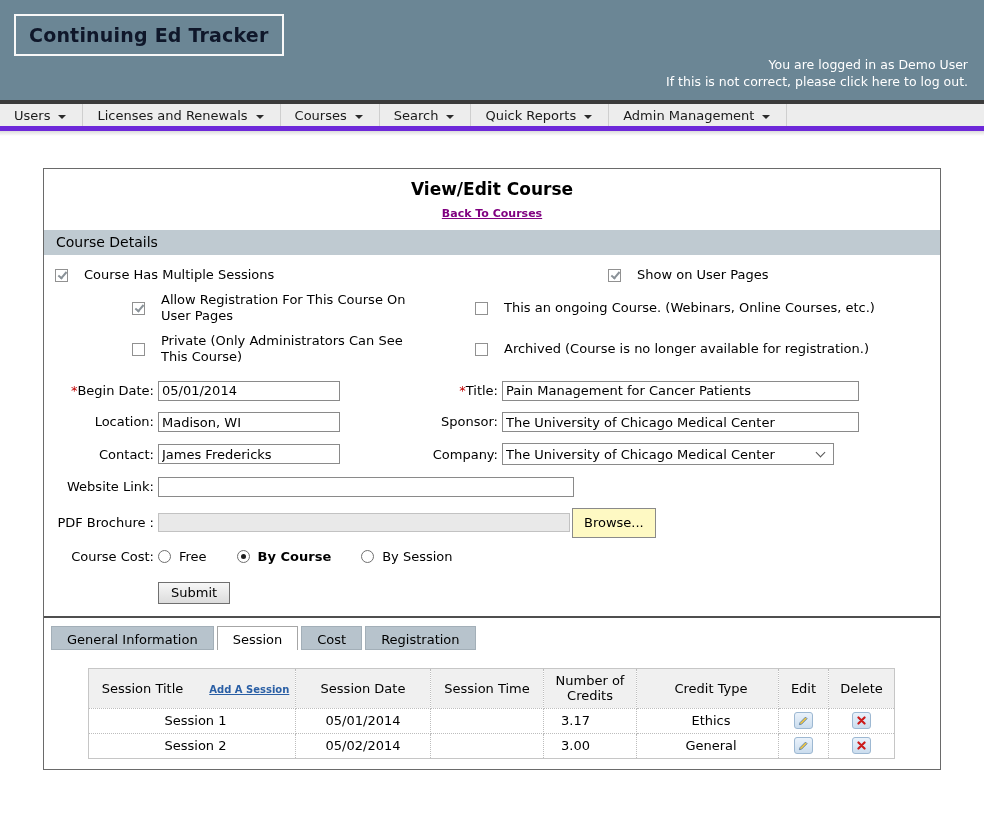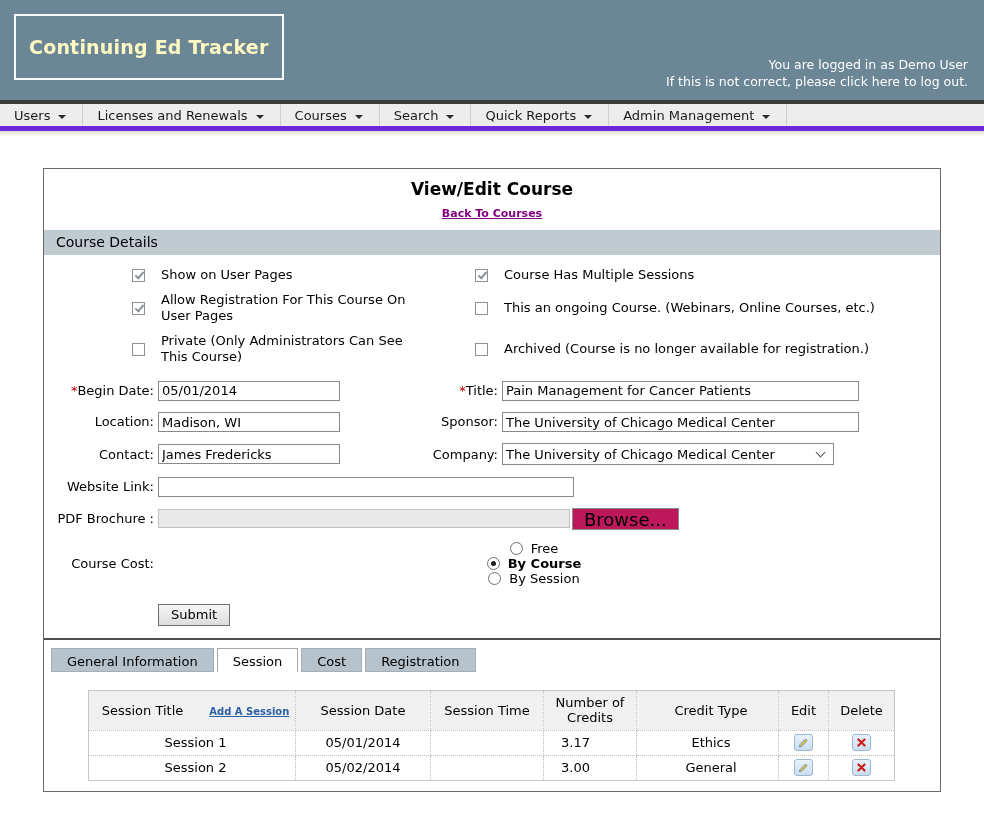--- a/index.html
+++ b/index.html
@@ -10,22 +10,22 @@
     font-family: "DejaVu Sans", "Liberation Sans", sans-serif;
     color: #000;
     overflow: hidden;
   }
   a { cursor: pointer; }
 
   
   .site-header { position: relative; height: 100px; background: #6B8695; }
   .logo-box {
     position: absolute; left: 14px; top: 14px;
-    border: 2px solid #F8F8F8; padding: 20px 13px;
-    color: #fef9c3; font-size: 19px; font-weight: bold; letter-spacing: .2px;
+    border: 2px solid #F8F8F8; padding: 8px 13px;
+    color: #0f172a; font-size: 19px; font-weight: bold; letter-spacing: .2px;
   }
   .top-links { position: absolute; right: 16px; top: 14px; color: #fff; font-size: 13.5px; }
   .top-links a { color: #fff; text-decoration: none; }
   .top-links .sep { margin: 0 5px; }
   .login-info {
     position: absolute; right: 16px; top: 56px;
     text-align: right; color: #fff; font-size: 12.5px; line-height: 17px;
   }
   .login-info a { color: #fff; text-decoration: none; }
 
@@ -103,23 +103,23 @@
     background: #fff; font-size: 13px; font-family: inherit; padding: 0 22px 0 3px;
   }
   .select-wrap::after {
     content: ""; position: absolute; right: 10px; top: 6px; width: 6px; height: 6px;
     border-right: 1.5px solid #555; border-bottom: 1.5px solid #555;
     transform: rotate(45deg); pointer-events: none;
   }
   .file-ctrl { display: flex; align-items: center; }
   .file-track { width: 412px; height: 19px; background: #E9E9E9; border: 1px solid #C2C2C2; }
   .browse-btn {
-    margin-left: 2px; height: 22px; padding: 0 11px;
-    background: #be185d; border: 1px solid #8A8A8A;
-    font-size: 18px; font-family: inherit; cursor: pointer;
+    margin-left: 2px; height: 30px; padding: 0 11px;
+    background: #fef9c3; border: 1px solid #8A8A8A;
+    font-size: 13px; font-family: inherit; cursor: pointer;
   }
   .cost-ctrl { display: flex; align-items: center; }
   .radio-opt { display: flex; align-items: center; margin-right: 30px; }
   .radio-opt label { font-size: 13px; margin-left: 8px; }
   .radio-opt input:checked + label { font-weight: bold; }
   .submit-row { margin: 18px 0 0 114px; }
   .submit-btn {
     height: 22px; padding: 0 12px; font-size: 13px; font-family: inherit;
     background: linear-gradient(#F7F7F7, #DCDCDC); border: 1px solid #707070; cursor: pointer;
   }
@@ -196,27 +196,27 @@
 
   <div class="page-title">View/Edit Course</div>
   <div class="back-link-wrap">
     <a class="back-link">Back To Courses</a>
   </div>
 
   <div class="section-bar">Course Details</div>
 
   <div class="cb-area">
     <div class="cb-row">
+      <div class="cb-cell right">
+        <input type="checkbox" checked="" style="">
+        <label>Course Has Multiple Sessions</label>
+      </div>
       <div class="cb-cell left">
         <input type="checkbox" checked="" style="">
         <label>Show on User Pages</label>
-      </div>
-      <div class="cb-cell right">
-        <input type="checkbox" checked="" style="">
-        <label>Course Has Multiple Sessions</label>
       </div>
     </div>
     <div class="cb-row">
       <div class="cb-cell left">
         <input type="checkbox" checked="" style="">
         <label>Allow Registration For This Course On User Pages</label>
       </div>
       <div class="cb-cell right">
         <input type="checkbox" style="">
         <label>This an ongoing Course. (Webinars, Online Courses, etc.)</label>
@@ -272,21 +272,21 @@
     <div class="field-row">
       <div class="f-label">PDF Brochure :</div>
       <div class="f-ctrl file-ctrl" style="grid-column: 2 / 5;">
         <div class="file-track"></div>
         <button class="browse-btn">Browse...</button>
       </div>
     </div>
 
     <div class="field-row">
       <div class="f-label">Course Cost:</div>
-      <div class="f-ctrl cost-ctrl" style="grid-column: 2 / 5; flex-direction: column;">
+      <div class="f-ctrl cost-ctrl" style="grid-column: 2 / 5;">
         <span class="radio-opt">
           <input type="radio" name="courseCost" style="">
           <label>Free</label>
         </span>
         <span class="radio-opt">
           <input type="radio" name="courseCost" checked="" style="">
           <label>By Course</label>
         </span>
         <span class="radio-opt">
           <input type="radio" name="courseCost" style="">

